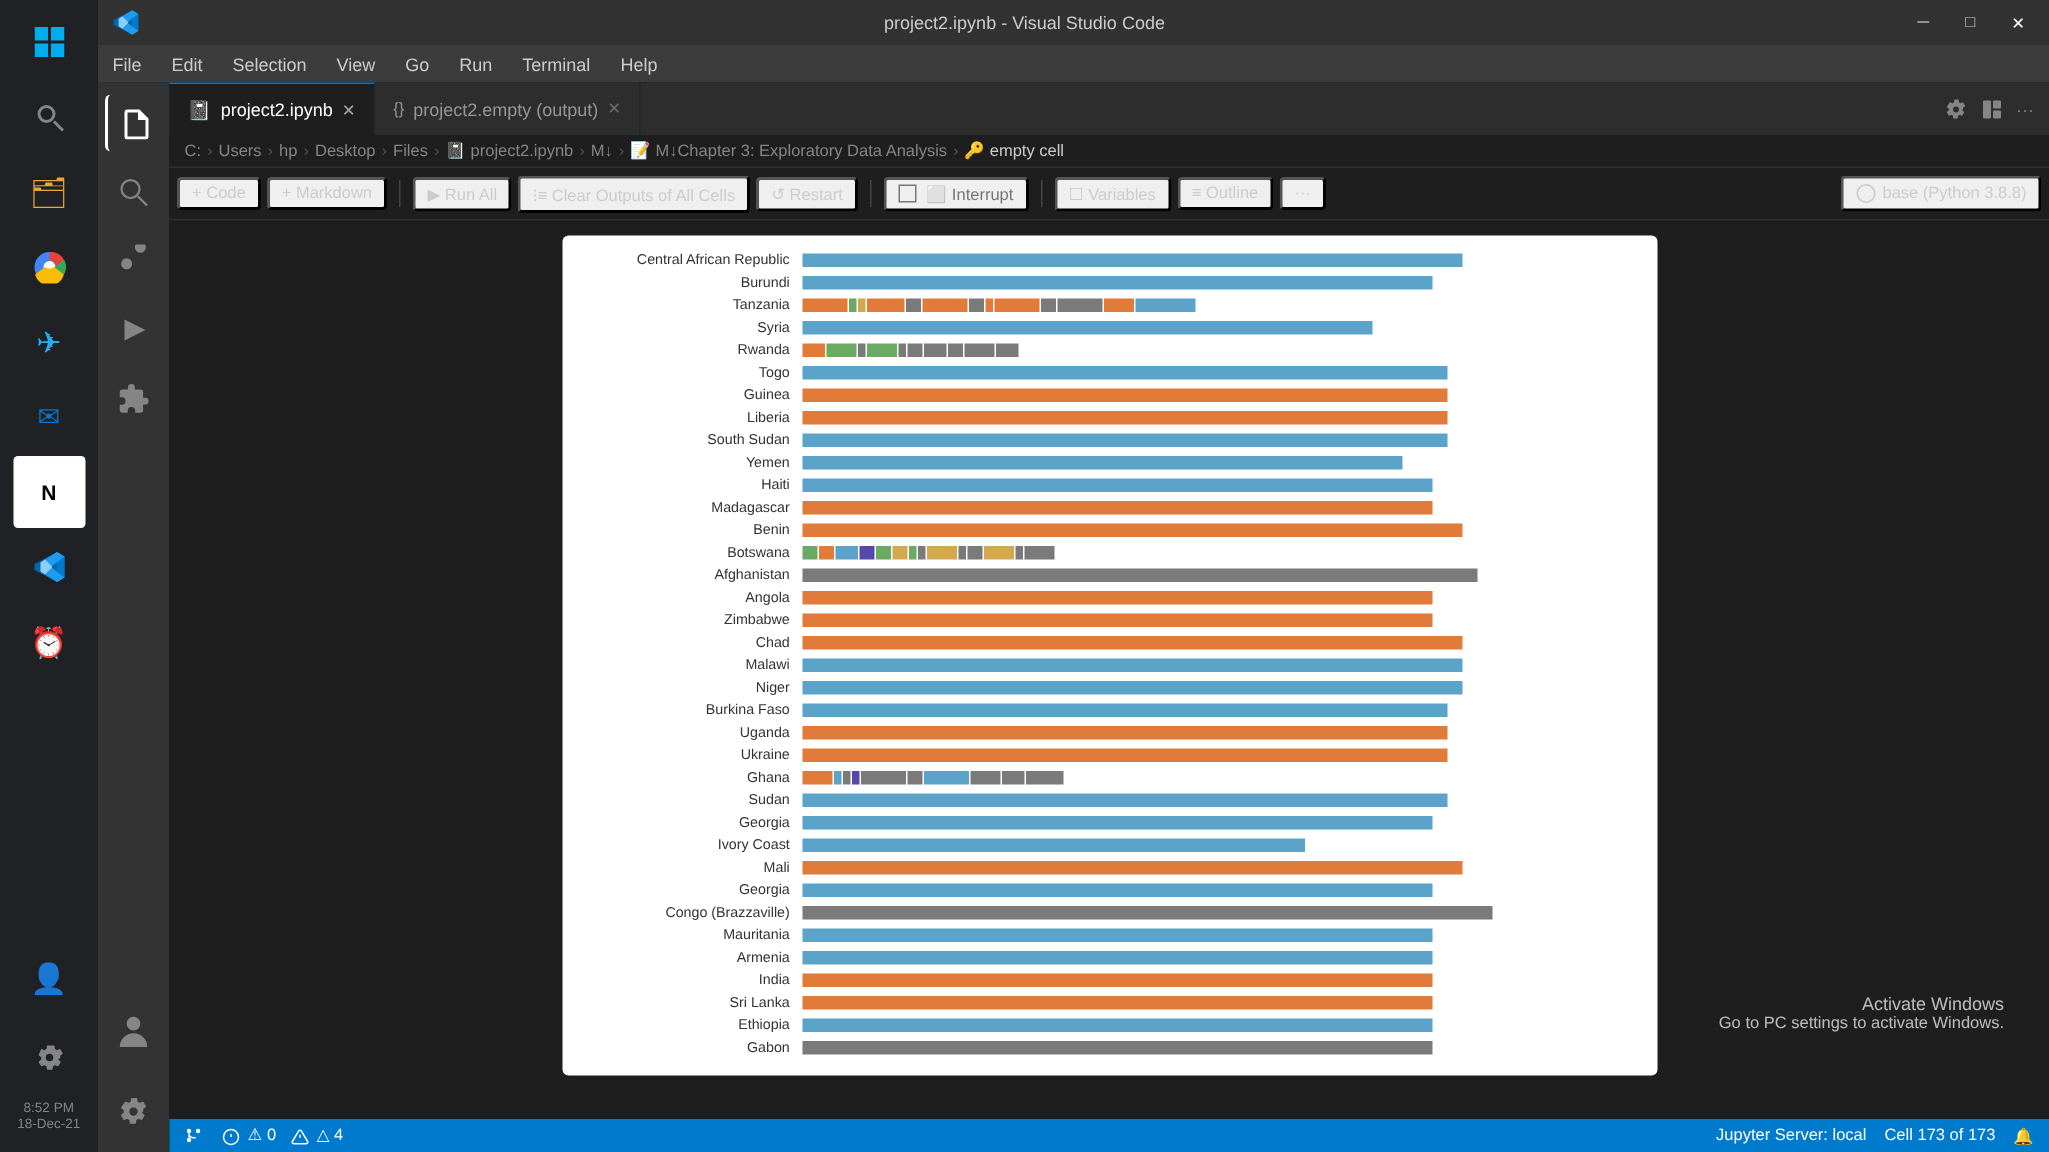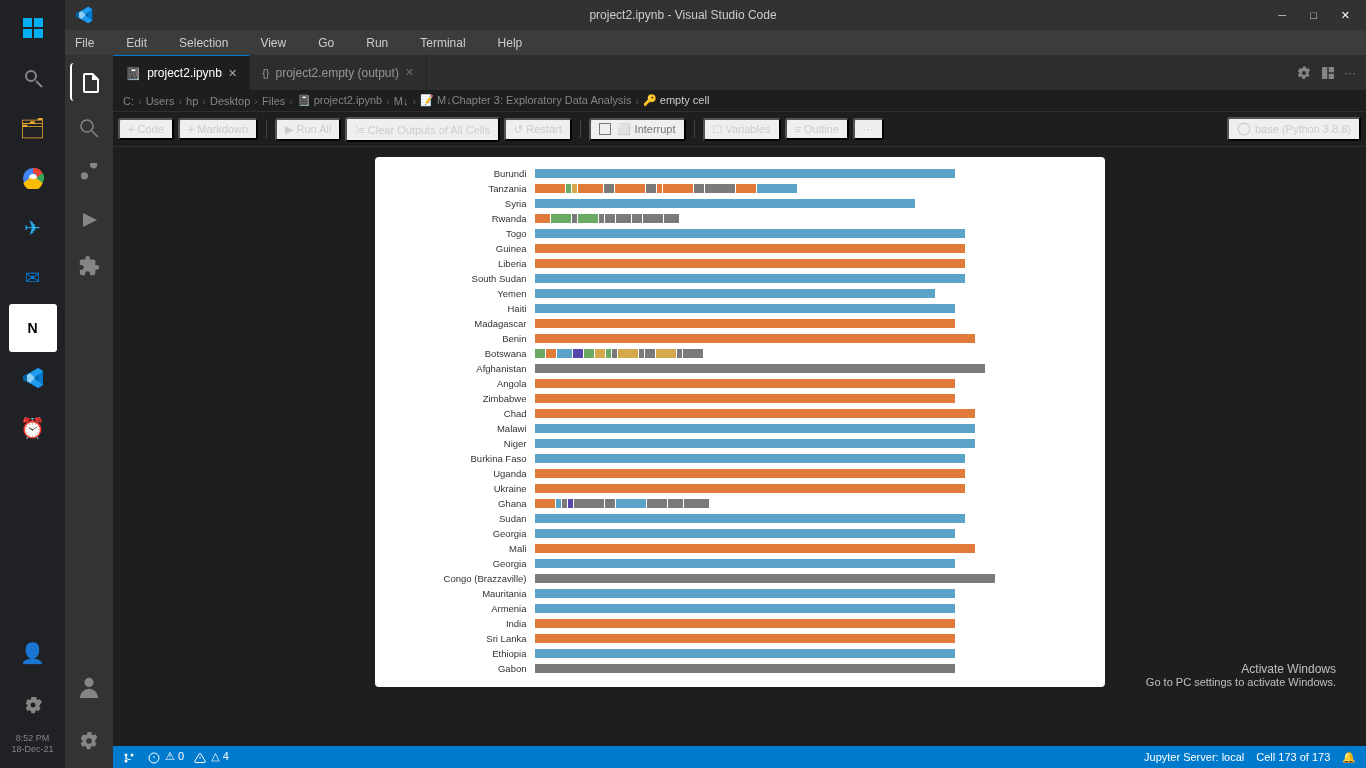--- a/index.html
+++ b/index.html
@@ -45,21 +45,21 @@
       cursor: pointer;
       padding: 2px 6px;
     }
 
     
     .menubar {
       height: 25px;
       background: #3c3c3c;
       display: flex;
       align-items: center;
-      gap: 12px;
+      gap: 0;
     }
     .menubar-item {
       padding: 3px 10px;
       cursor: pointer;
       font-size: 12px;
       color: #cccccc;
     }
 
     
     .vscode-body {
@@ -485,20 +485,26 @@
                 <path d="M12 8v8M8 12h8"></path>
               </svg>
             <span>base (Python 3.8.8)</span>
           </button>
         </div>
       </div>
 
       <div class="notebook-content">
         <div class="cell-output">
           <div class="chart-container" id="chart-area">
+          <div class="chart-row">
+                <div class="country-label">Central African Republic</div>
+                <div class="bar-area">
+                  <span class="bar-segment" style="width: 440px; background-color: rgb(91, 163, 201);"></span>
+                </div>
+              </div>
               <div class="chart-row">
                 <div class="country-label">Burundi</div>
                 <div class="bar-area">
                   <span class="bar-segment" style="width: 420px; background-color: rgb(91, 163, 201);"></span>
                 </div>
               </div>
               <div class="chart-row">
                 <div class="country-label">Tanzania</div>
                 <div class="bar-area">
                   <span class="bar-segment" style="width: 30px; background-color: rgb(224, 123, 57);"></span>
@@ -676,20 +682,26 @@
               <div class="chart-row">
                 <div class="country-label">Sudan</div>
                 <div class="bar-area">
                   <span class="bar-segment" style="width: 430px; background-color: rgb(91, 163, 201);"></span>
                 </div>
               </div>
               <div class="chart-row">
                 <div class="country-label">Georgia</div>
                 <div class="bar-area">
                   <span class="bar-segment" style="width: 420px; background-color: rgb(91, 163, 201);"></span>
+                </div>
+              </div>
+              <div class="chart-row">
+                <div class="country-label">Ivory Coast</div>
+                <div class="bar-area">
+                  <span class="bar-segment" style="width: 335px; background-color: rgb(91, 163, 201);"></span>
                 </div>
               </div>
               <div class="chart-row">
                 <div class="country-label">Mali</div>
                 <div class="bar-area">
                   <span class="bar-segment" style="width: 440px; background-color: rgb(224, 123, 57);"></span>
                 </div>
               </div>
               <div class="chart-row">
                 <div class="country-label">Georgia</div>

